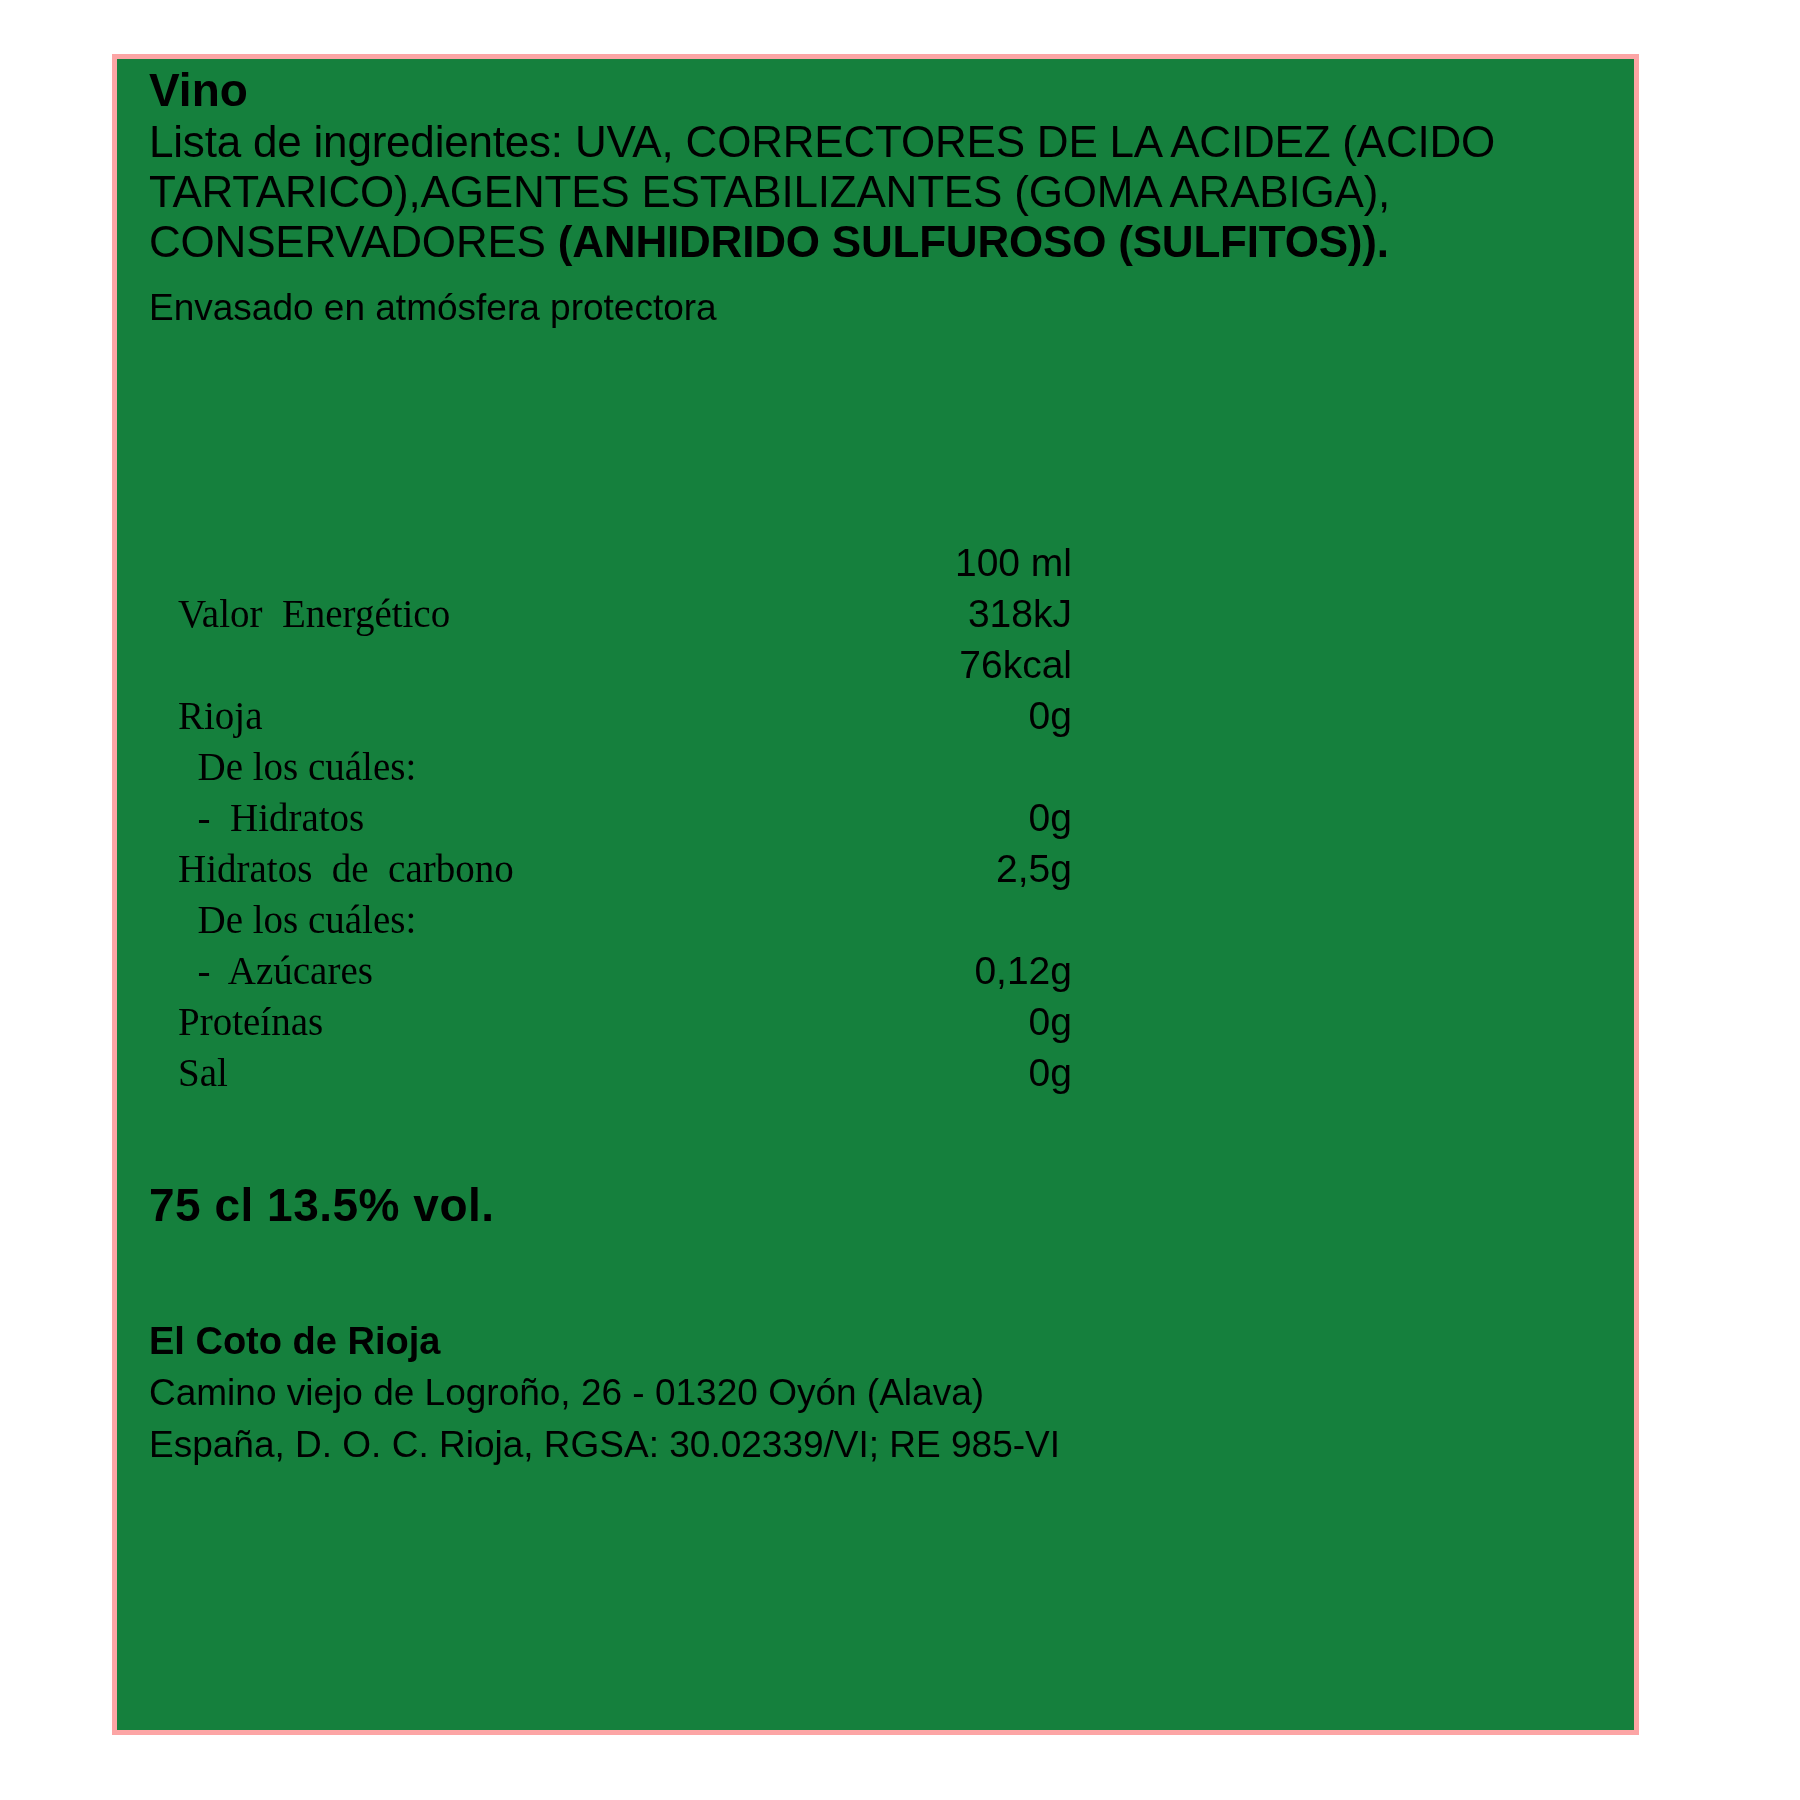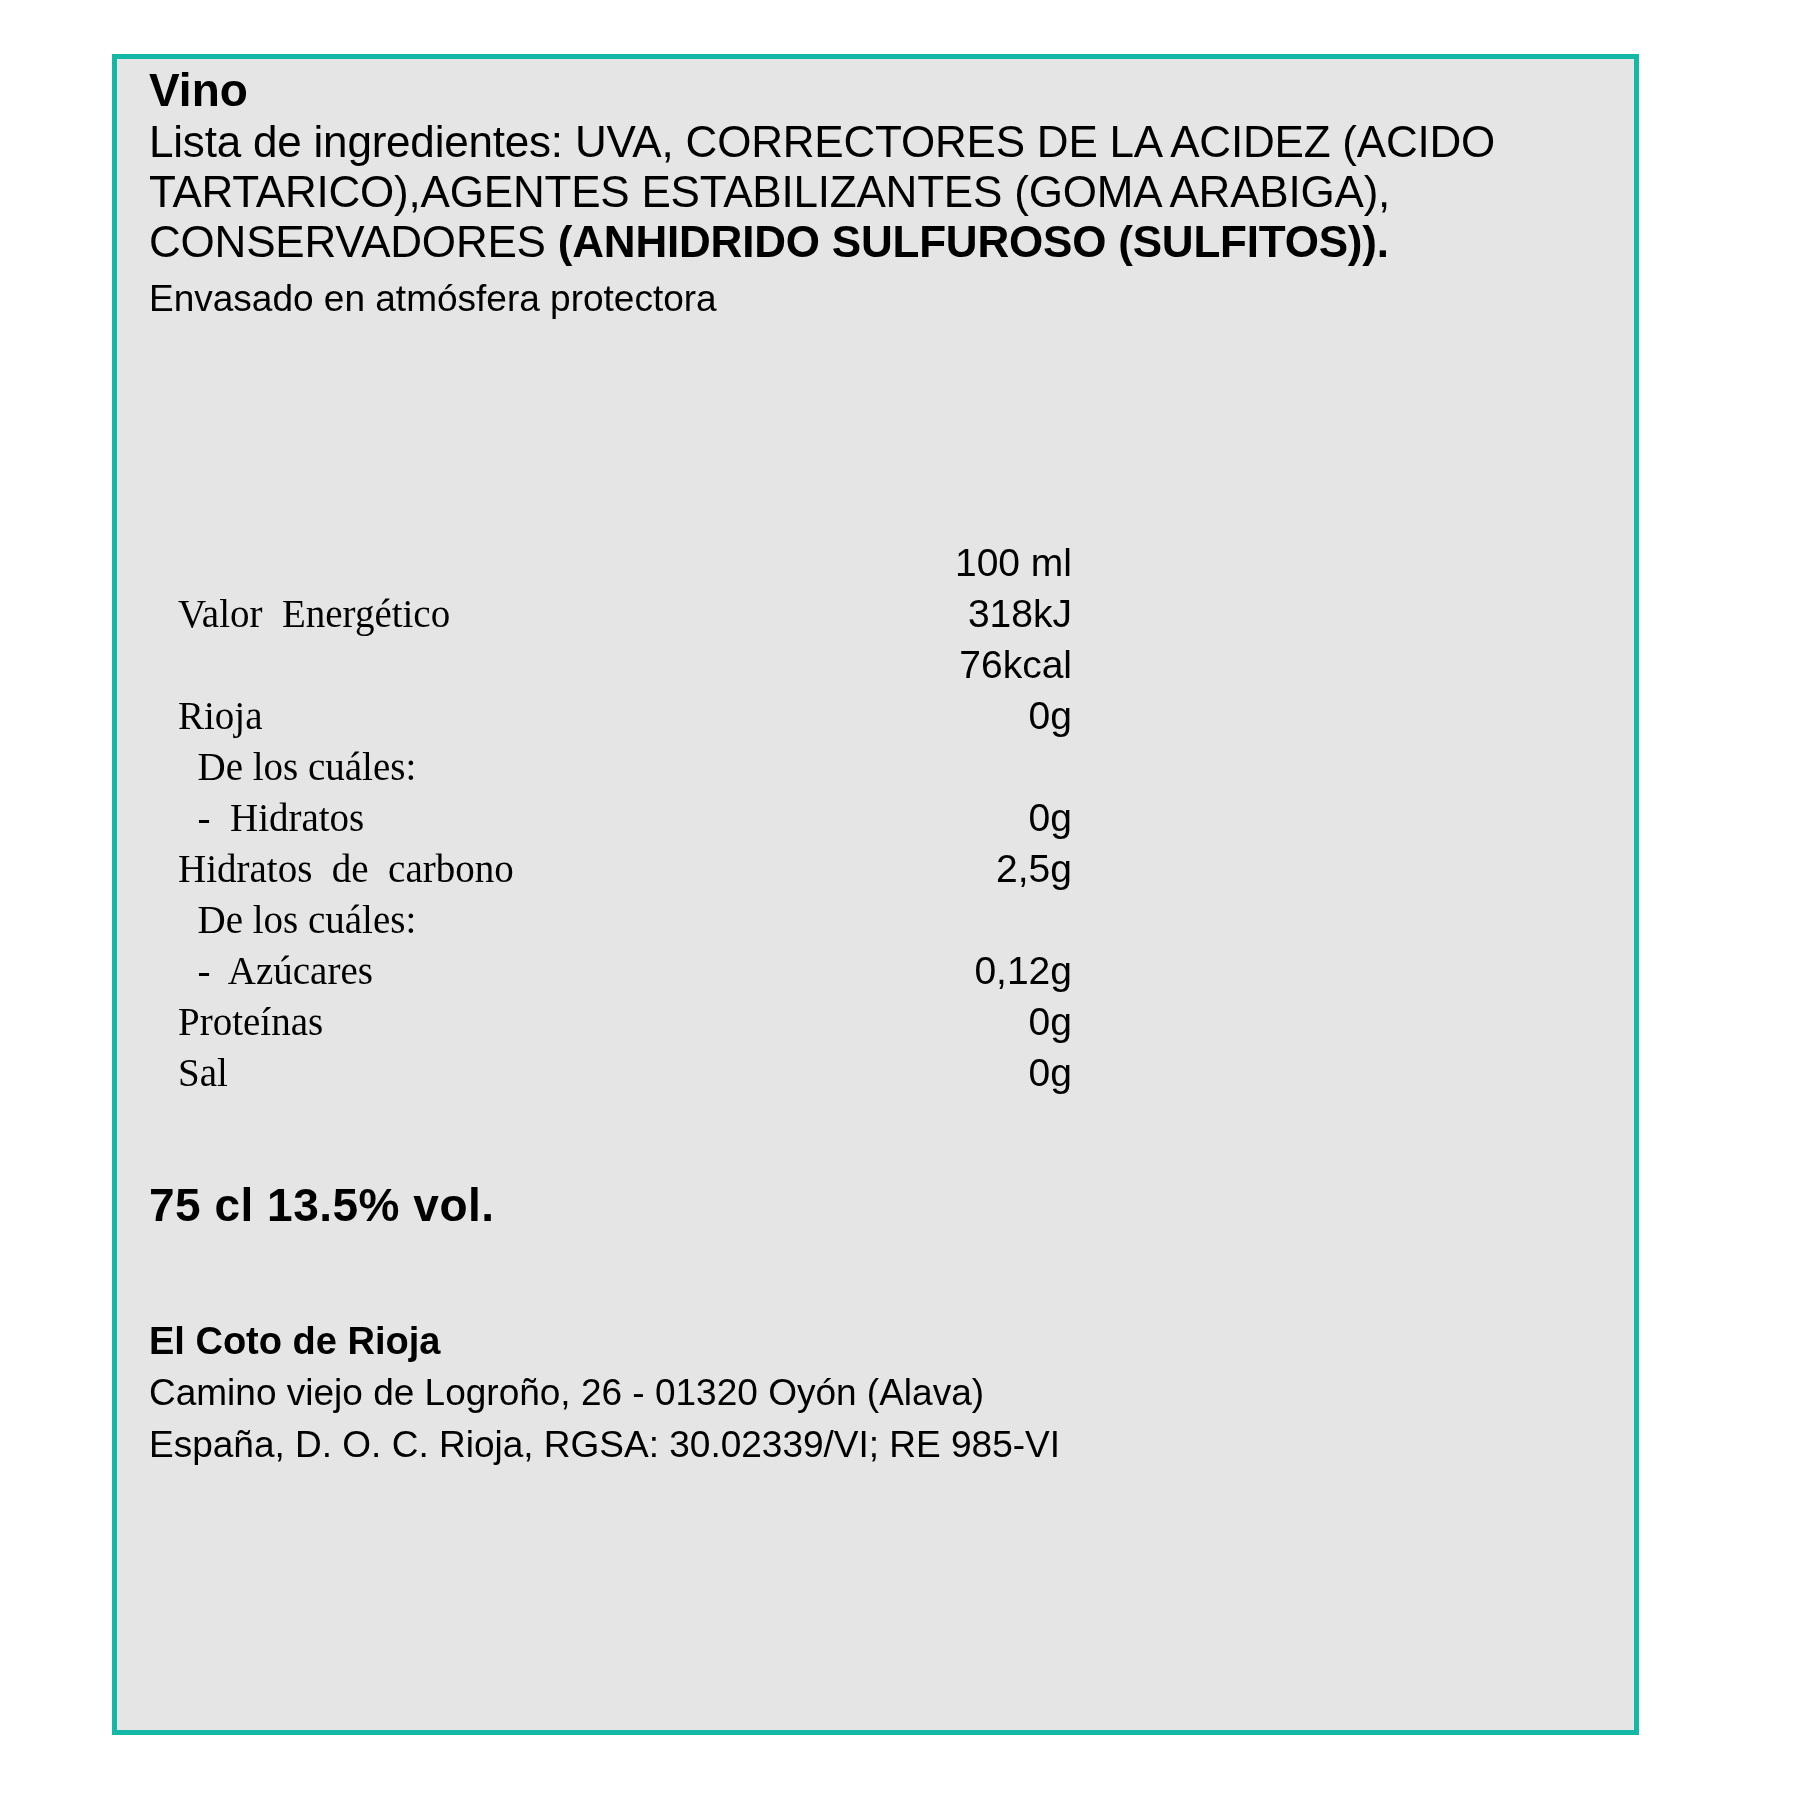--- a/index.html
+++ b/index.html
@@ -15,23 +15,23 @@
     color: #000000;
     -webkit-font-smoothing: antialiased;
   }
 
   .label-frame {
     position: absolute;
     left: 112px;
     top: 54px;
     width: 1527px;
     height: 1681px;
-    border: 5px solid #14b8a6;
+    border: 5px solid #fca5a5;
     box-sizing: border-box;
-    background: #e5e5e5;
+    background: #15803d;
   }
 
   .inner {
     position: relative;
     width: 100%;
     height: 100%;
   }
 
   
   .product-title {
@@ -55,21 +55,21 @@
     letter-spacing: -0.2px;
   }
   .ingredients .bold {
     font-weight: bold;
   }
 
   
   .packaging-note {
     position: absolute;
     left: 32px;
-    top: 217px;
+    top: 226px;
     font-size: 37px;
     line-height: 46px;
     text-align: center;
   }
 
   
   .nutrition {
     position: absolute;
     left: 30px;
     top: 478px;

